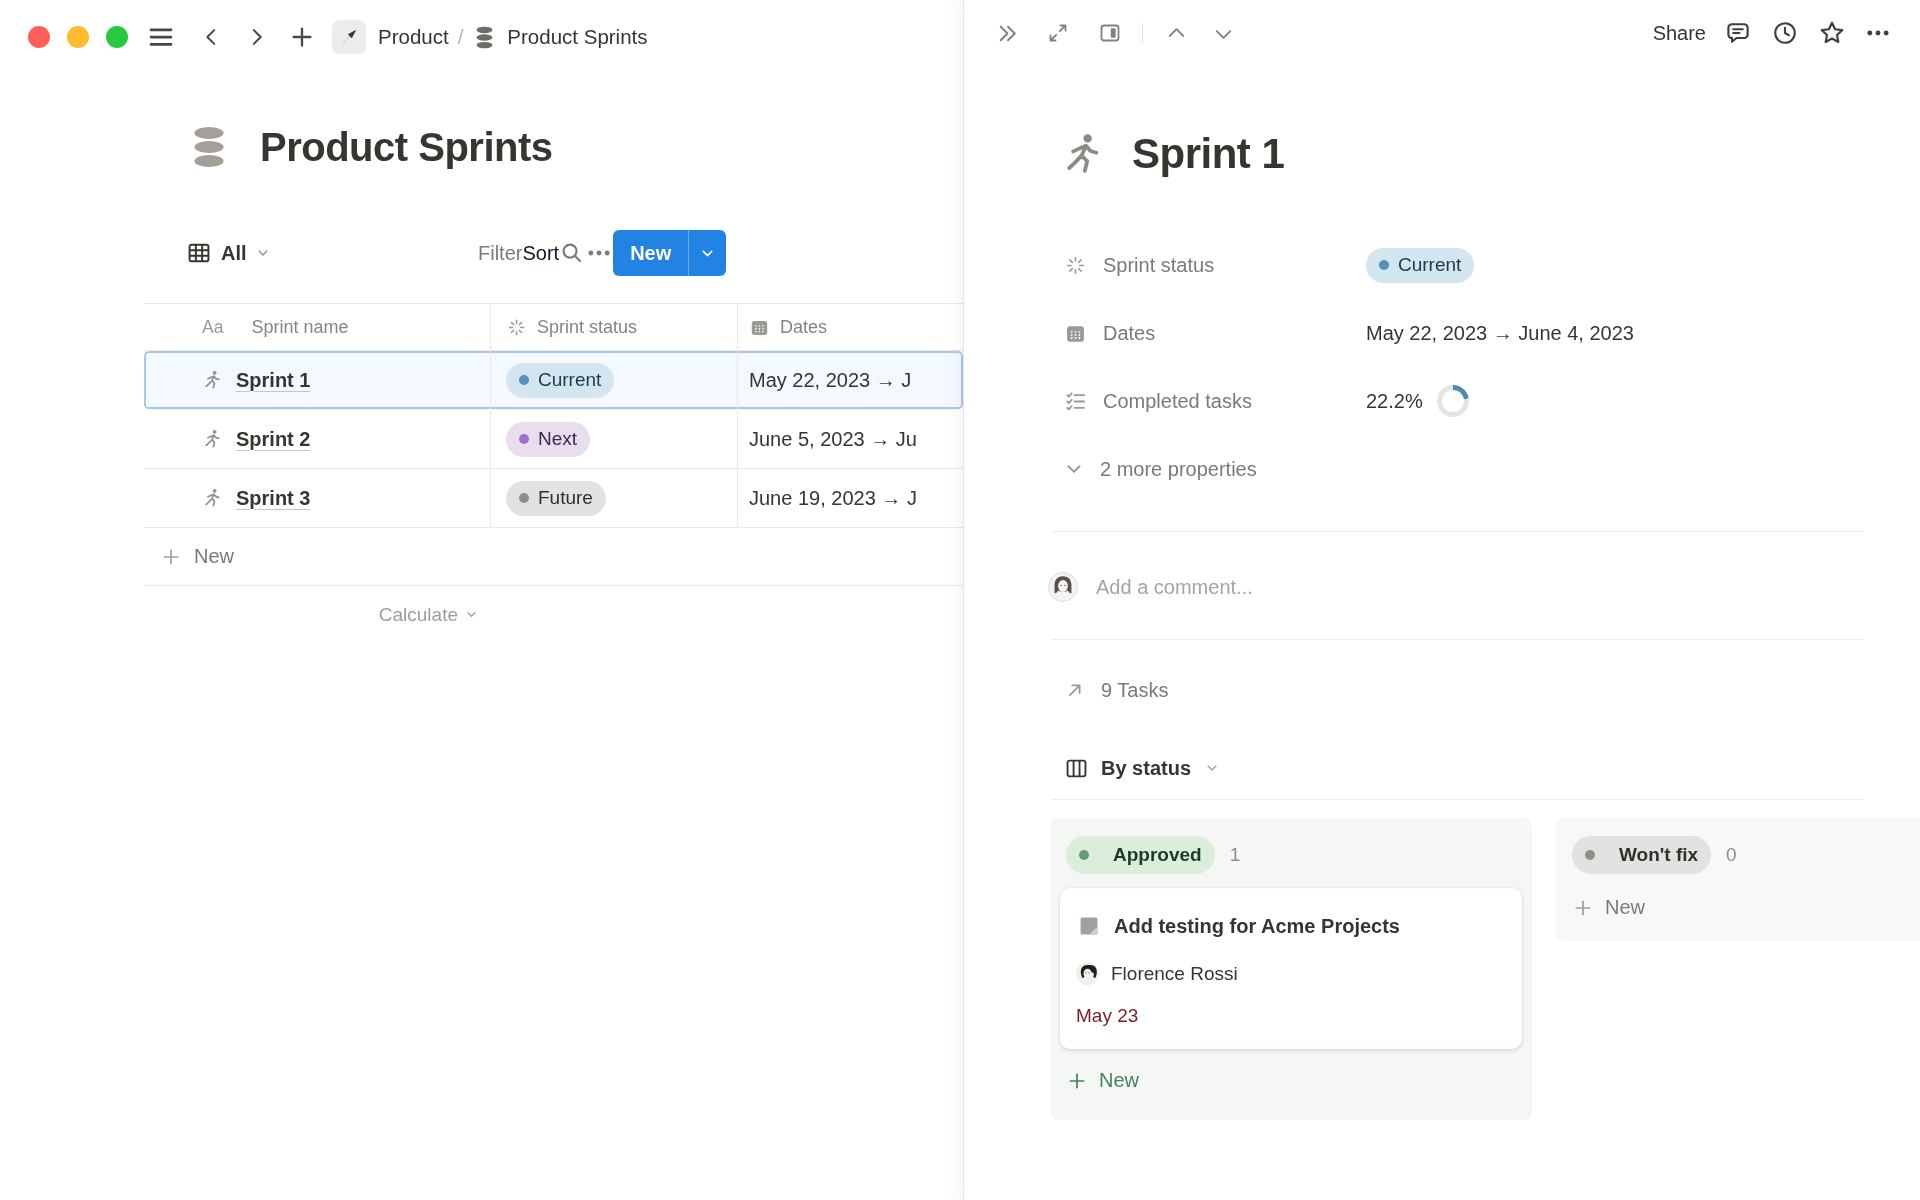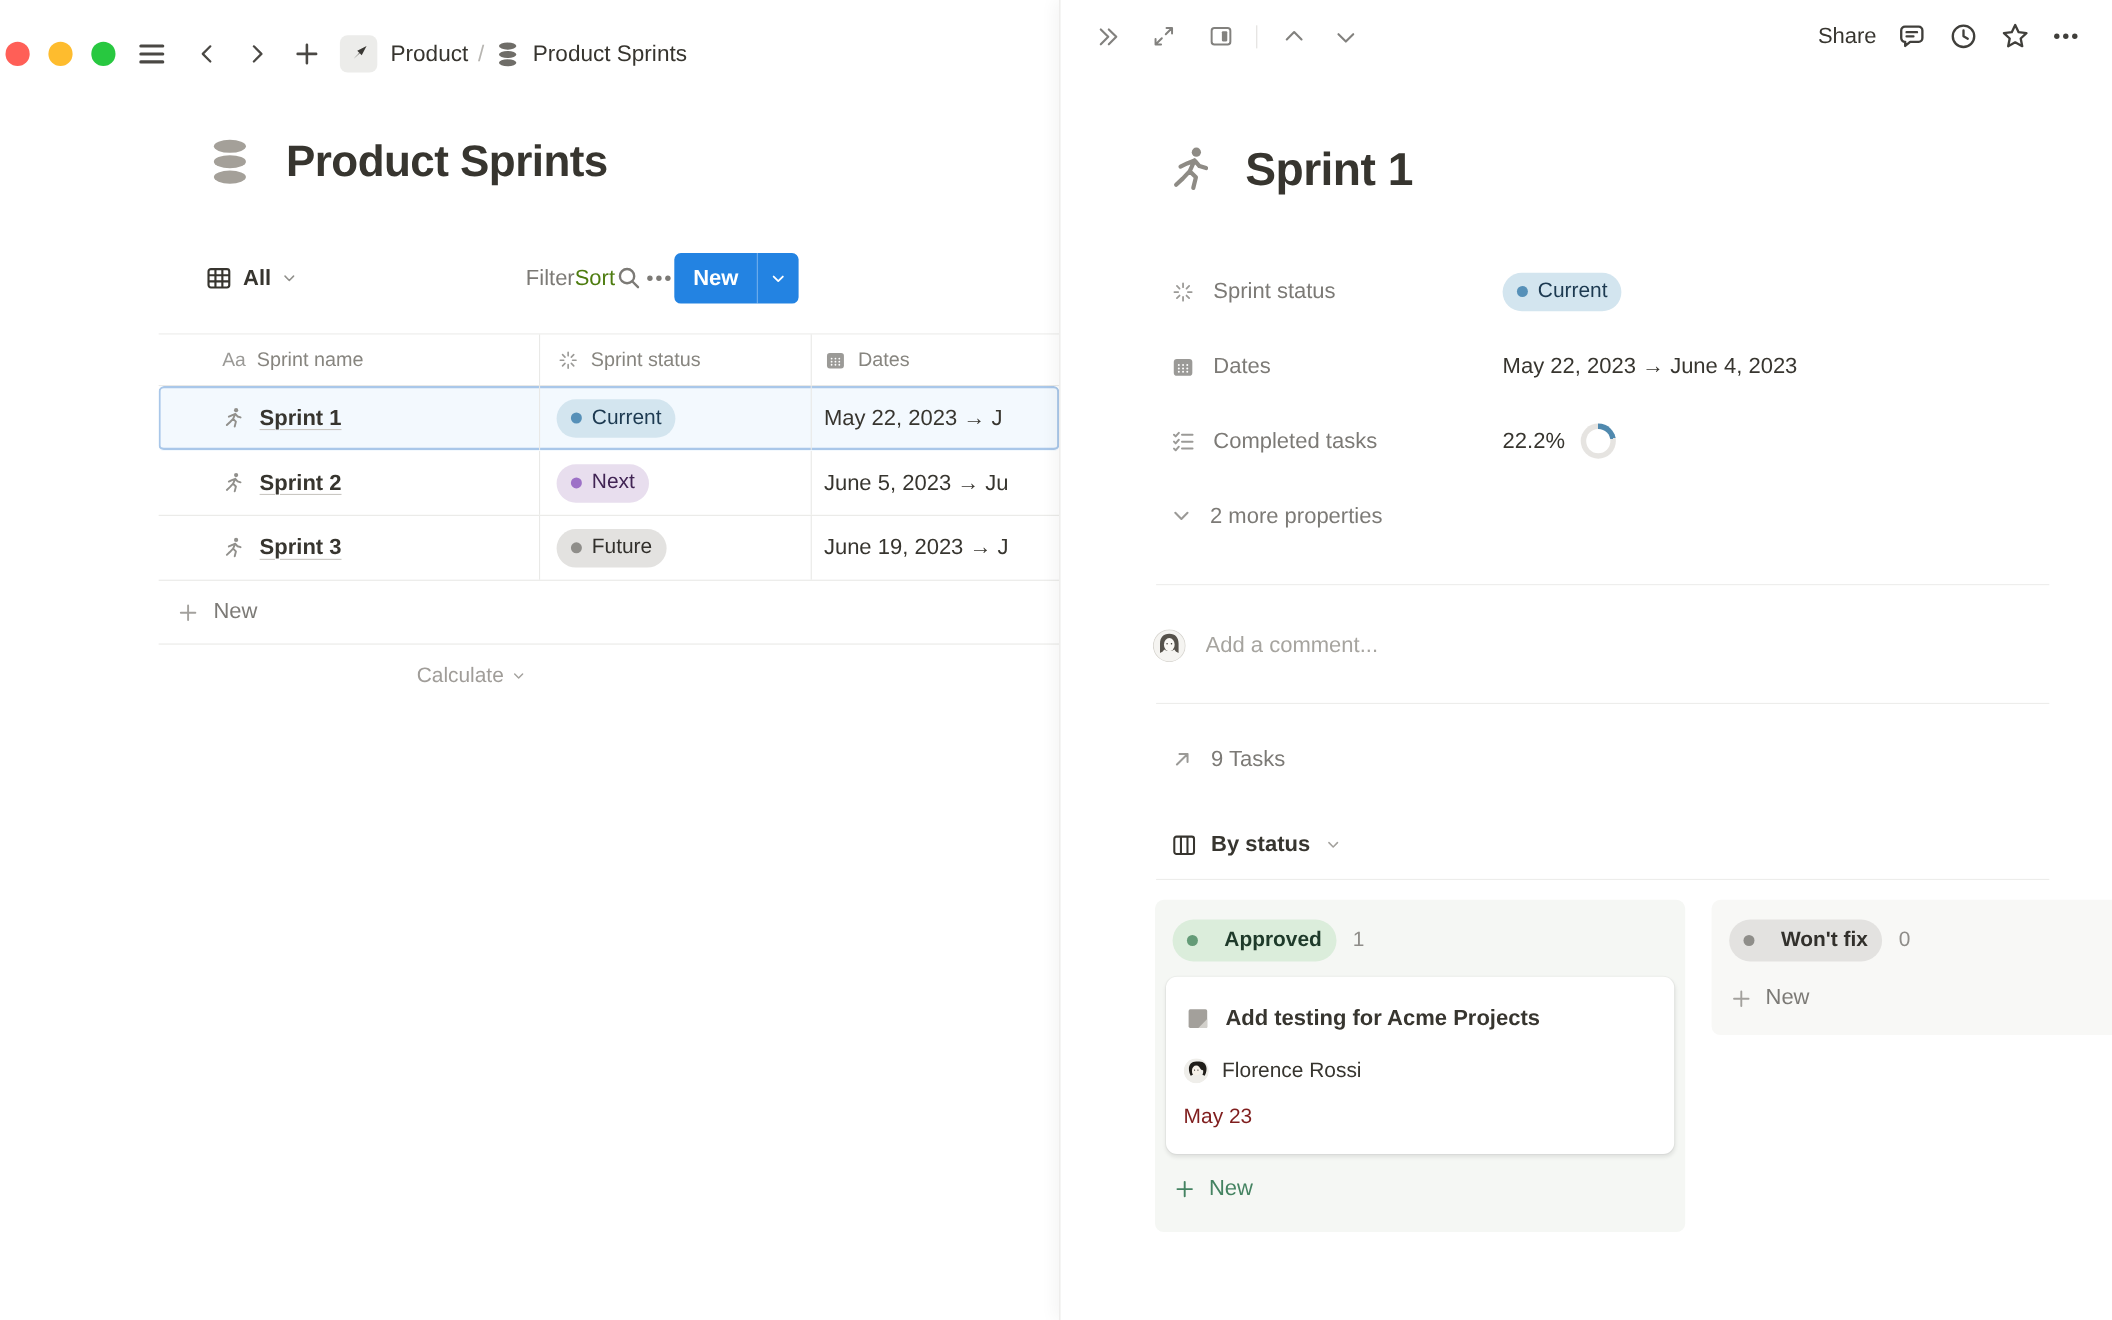--- a/index.html
+++ b/index.html
@@ -4,21 +4,21 @@
 <style>
   * { margin:0; padding:0; box-sizing:border-box; }
   html,body { width:1920px; height:1200px; overflow:hidden; background:#fff;
     font-family:"Liberation Sans","DejaVu Sans",sans-serif; color:#37352f; }
   svg { display:block; }
   .ic { display:inline-flex; align-items:center; justify-content:center; flex:none; }
 
   
   .left-pane { position:absolute; left:0; top:0; width:963px; height:1200px; background:#fff; overflow:hidden; }
 
-  .topbar { position:absolute; left:0; top:16px; height:66px; width:100%; display:flex; align-items:center; padding-left:5px; }
+  .topbar { position:absolute; left:0; top:4px; height:66px; width:100%; display:flex; align-items:center; padding-left:28px; }
   .light { width:22px; height:22px; border-radius:50%; flex:none; }
   .light + .light { margin-left:17px; }
   .tb-ic { color:#4a4844; }
   .crumb-txt { font-size:20.5px; color:#37352f; white-space:nowrap; }
   .crumb-sep { font-size:20.5px; color:#b7b5b1; margin:0 9px; }
   .dart-wrap { width:34px; height:34px; border-radius:7px; background:#ececea; display:flex; align-items:center; justify-content:center; }
 
   .page-title { position:absolute; left:186px; top:118px; height:58px; display:flex; align-items:center; gap:28px; }
   .page-title h1 { font-size:40px; font-weight:700; letter-spacing:-0.5px; color:#37352f; }
 
@@ -34,21 +34,21 @@
   .new-btn .vsep { width:1px; height:100%; background:rgba(255,255,255,.35); }
   .new-btn .chev { width:37px; height:100%; display:flex; align-items:center; justify-content:center; }
 
   .dbtable { position:absolute; left:144px; top:303px; width:819px; overflow:hidden; }
   .thead { display:flex; height:48px; border-top:1px solid #e9e9e7; border-bottom:1px solid #e9e9e7; color:#87857f; font-size:18px; }
   .trow { display:flex; height:59px; border-bottom:1px solid #e9e9e7; align-items:stretch; }
   .cell { display:flex; align-items:center; flex:none; }
   .c-name { width:346px; padding-left:58px; gap:12px; }
   .c-status { width:247px; padding-left:15px; border-left:1px solid #e9e9e7; }
   .c-dates { width:420px; padding-left:11px; border-left:1px solid #e9e9e7; white-space:nowrap; }
-  .thead .c-name { gap:10px; padding-left:58px; }
+  .thead .c-name { gap:28px; padding-left:58px; }
   .aa { font-size:17.5px; color:#9b9a97; }
   .hicon { color:#9b9a97; }
   .thead .c-status,.thead .c-dates { gap:10px; }
   .row-name { font-size:20px; font-weight:600; color:#37352f; text-decoration:underline; text-decoration-color:#c9c7c2; text-underline-offset:4px; text-decoration-thickness:1px; }
   .runner { color:#91908c; }
   .date-txt { font-size:20px; color:#37352f; }
   .trow.selected { background:#f3f9fe; box-shadow:inset 0 0 0 2px #a9c7e9; border-radius:5px; border-bottom-color:transparent; }
   .newrow { display:flex; align-items:center; height:58px; border-bottom:1px solid #e9e9e7; padding-left:16px; gap:12px; color:#7c7a76; font-size:20px; cursor:pointer; }
   .newrow .ic,.calcrow .ic { color:#a3a19d; }
   .calcrow { width:346px; height:57px; display:flex; align-items:center; justify-content:flex-end; padding-right:12px; gap:7px; color:#a09d99; font-size:19px; cursor:pointer; }
@@ -180,21 +180,21 @@
       </span>
       <span class="lbl">All</span>
       <span class="ic" style="color:#91908c">
         <svg width="14" height="14" viewBox="0 0 18 18" fill="none" stroke="currentColor" stroke-width="1.8" stroke-linecap="round" stroke-linejoin="round">
             <path d="M4 6.5 9 11.5 14 6.5"></path>
           </svg>
       </span>
     </div>
     <div class="tb-actions">
       <span class="tb-filter">Filter</span>
-      <span class="tb-sort" style="color:#4d7c0f">Sort</span>
+      <span class="tb-sort" style="color:#0f172a">Sort</span>
       <span class="ic" style="color:#7c7a76">
         <svg width="26" height="26" viewBox="0 0 24 24" fill="none" stroke="currentColor" stroke-width="2" stroke-linecap="round">
             <circle cx="10.2" cy="10.2" r="6"></circle>
             <path d="M14.7 14.7 19.4 19.4"></path>
           </svg>
       </span>
       <span class="ic dots3">
         <svg width="28" height="28" viewBox="0 0 24 24" fill="currentColor">
             <circle cx="5" cy="12" r="2.1"></circle>
             <circle cx="12" cy="12" r="2.1"></circle>

